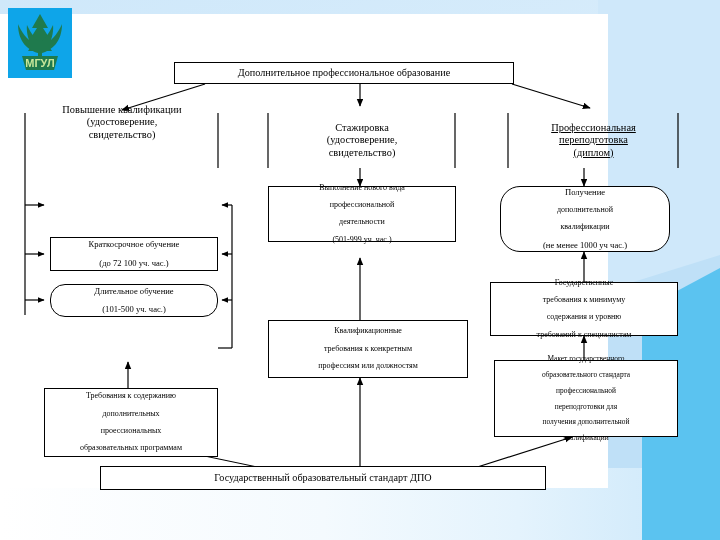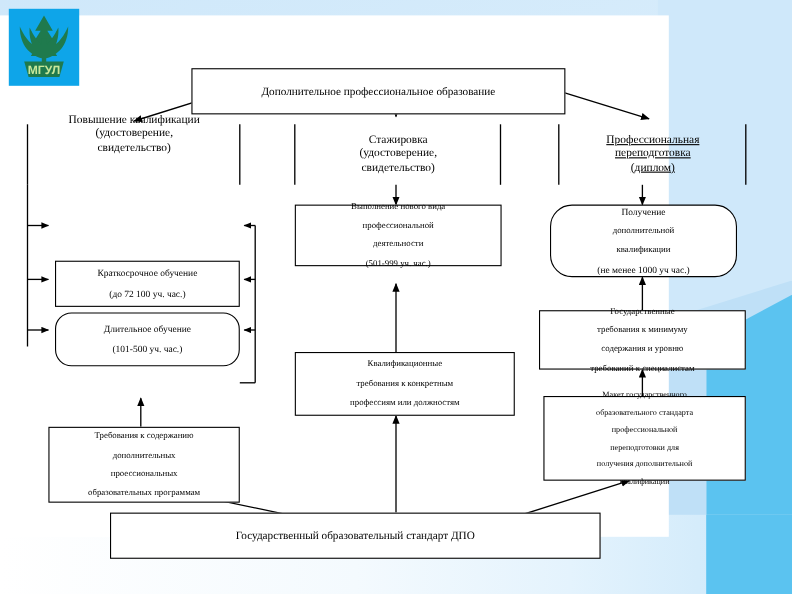--- a/index.html
+++ b/index.html
@@ -32,21 +32,21 @@
   
   .logo{position:absolute;left:8px;top:8px;width:64px;height:70px;background:#0ea5e9;}
   .logo svg{display:block;}
 
   
   .diagram{position:absolute;left:0;top:0;width:720px;height:540px;}
   svg.lines{position:absolute;left:0;top:0;width:720px;height:540px;}
 
   .node{position:absolute;box-sizing:border-box;border:1.3px solid #000;
     background:#fff;display:flex;align-items:center;
-    text-align:center;color:#000;line-height:1.08;padding:20px 3px;}
+    text-align:center;color:#000;line-height:1.08;padding:0 3px;}
   .node span{display:block;width:100%;}
 
   .headgrp{position:absolute;display:flex;align-items:center;justify-content:center;
     text-align:center;color:#000;line-height:1.18;}
 
   .t13{font-size:10.2px;}
   .t11{font-size:8.6px;}
   .t10{font-size:8.0px;}
   .t9{font-size:7.4px;}
   .head-t{font-size:10.4px;}
@@ -164,21 +164,21 @@
     </div>
 
 
     <div class="node t11" style="left:50px;top:237px;width:168px;height:34px;">
       <span>
         <span>Краткосрочное обучение</span><br>
         <span>(до 72  100 уч. час.)</span>
       </span>
     </div>
 
-    <div class="node t11" style="left:50px;top:284px;width:168px;height:49px;border-radius:15px;">
+    <div class="node t11" style="left:50px;top:284px;width:168px;height:33px;border-radius:15px;">
       <span>
         <span>Длительное обучение</span><br>
         <span>(101-500 уч. час.)</span>
       </span>
     </div>
 
 
     <div class="node t10" style="left:44px;top:388px;width:174px;height:69px;">
       <span>
         <span>Требования к содержанию</span><br>

